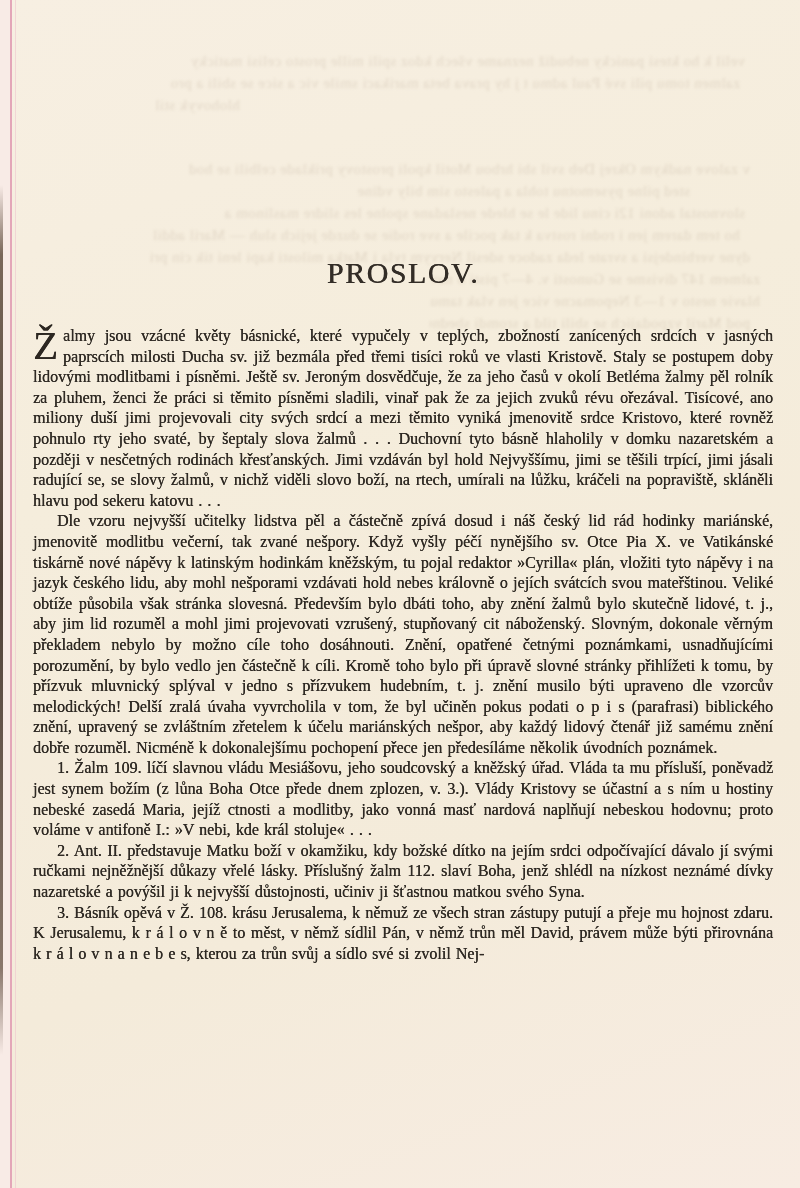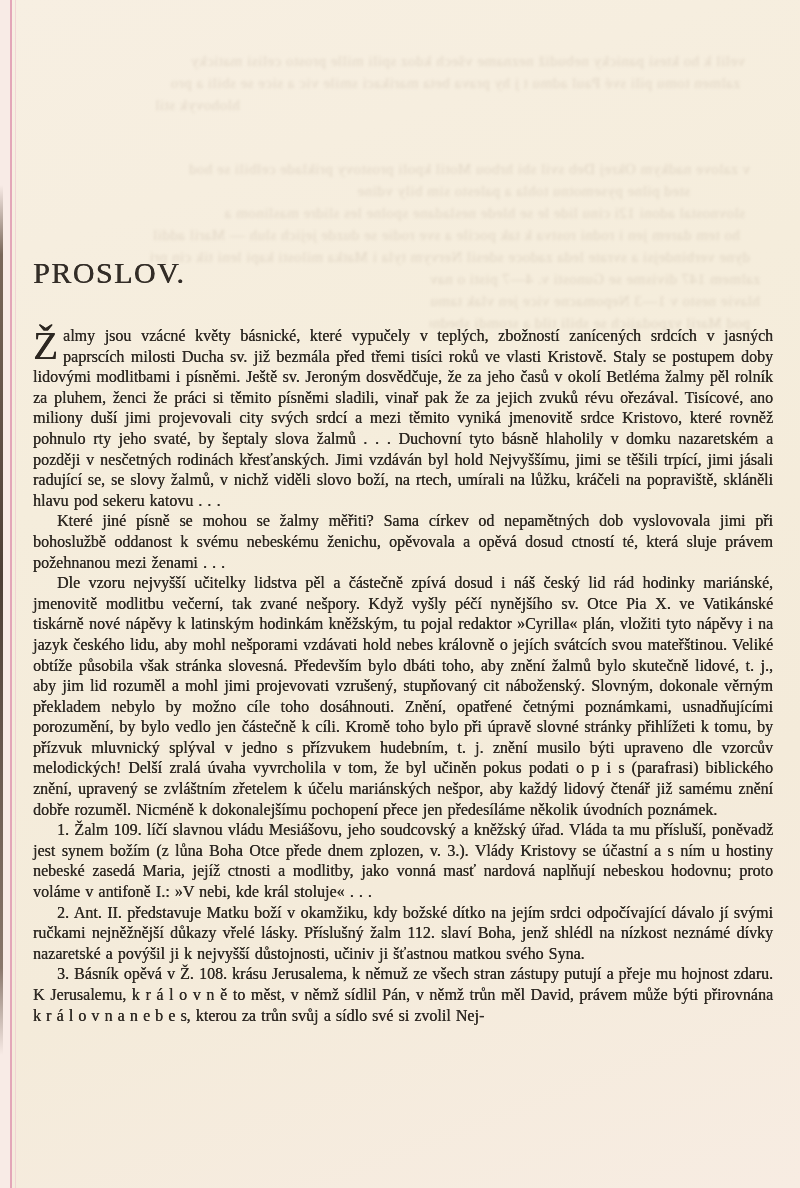--- a/index.html
+++ b/index.html
@@ -16,21 +16,21 @@
     background:linear-gradient(180deg, rgba(90,70,55,0) 0%, rgba(90,70,55,.8) 8%,
                rgba(60,45,36,.9) 45%, rgba(100,80,66,.75) 90%, rgba(90,70,55,0) 100%);
   }
   .ghost {
     position:absolute; transform:scaleX(-1); filter:blur(1.7px); opacity:.30;
     color:#b2a08c; font-size:15px; line-height:18px; white-space:nowrap; overflow:hidden;
     letter-spacing:.5px;
   }
   .content { position:absolute; left:33px; top:0; width:740px; }
   .title {
-    margin:256px 0 36px 0; 
+    margin:256px 0 36px 0; text-align:center;
     font-size:30px; font-weight:normal; letter-spacing:1.5px;
     color:#332d27; text-shadow:.4px 0 0 currentColor;font-family:Liberation Serif, serif;
   }
   .bodytext {
     font-size:16px; line-height:20.6px; text-align:justify;
     color:#2f2a24; text-shadow:.25px 0 0 currentColor; word-spacing:1.1px;
   }
   .bodytext p { margin:0; text-indent:24px; }
   .bodytext p.first { text-indent:0; }
   .dropcap {
@@ -58,20 +58,19 @@
       <div class="ghost" style="top: 248px; left: 40px; width: 710px;">dyne verbindejsi a svrate leda zadoce sdesil Nervym tyla i Matka milosti kapi leni tik cin pri</div>
       <div class="ghost" style="top: 270px; left: 430px; width: 330px;">zalmem 147 divisme se Gunosti v. 4—7 pisti o navod vypisire</div>
       <div class="ghost" style="top: 292px; left: 430px; width: 330px;">hlavie nesto v 1—3 Nepomacne vice jen vlak tamun and velikolepym</div>
       <div class="ghost" style="top: 314px; left: 430px; width: 320px;">pod Maril vzpodajich se sbili tild a sromdi sbednut se</div>
     </div>
 
   <div class="content">
     <h1 class="title">PROSLOV.</h1>
     <div class="bodytext" id="bodytext">
         <p class="first"><span class="dropcap">Ž</span>almy jsou vzácné květy básnické, které vypučely v teplých, zbožností zanícených srdcích v jasných paprscích milosti Ducha sv. již bezmála před třemi tisíci roků ve vlasti Kristově. Staly se postupem doby lidovými modlitbami i písněmi. Ještě sv. Jeroným dosvědčuje, že za jeho časů v okolí Betléma žalmy pěl rolník za pluhem, ženci že práci si těmito písněmi sladili, vinař pak že za jejich zvuků révu ořezával. Tisícové, ano miliony duší jimi projevovali city svých srdcí a mezi těmito vyniká jmenovitě srdce Kristovo, které rovněž pohnulo rty jeho svaté, by šeptaly slova žalmů . . . Duchovní tyto básně hlaholily v domku nazaretském a později v nesčetných rodinách křesťanských. Jimi vzdáván byl hold Nejvyššímu, jimi se těšili trpící, jimi jásali radující se, se slovy žalmů, v nichž viděli slovo boží, na rtech, umírali na lůžku, kráčeli na popraviště, skláněli hlavu pod sekeru katovu . . .</p>
-        <p>Které jiné písně se mohou se žalmy měřiti? Sama církev od nepamětných dob vyslovovala jimi při bohoslužbě oddanost k svému nebeskému ženichu, opěvovala a opěvá dosud ctností té, která sluje právem požehnanou mezi ženami . . .</p>
         <p>Dle vzoru nejvyšší učitelky lidstva pěl a částečně zpívá dosud i náš český lid rád hodinky mariánské, jmenovitě modlitbu večerní, tak zvané nešpory. Když vyšly péčí nynějšího sv. Otce Pia X. ve Vatikánské tiskárně nové nápěvy k latinským hodinkám kněžským, tu pojal redaktor »Cyrilla« plán, vložiti tyto nápěvy i na jazyk českého lidu, aby mohl nešporami vzdávati hold nebes královně o jejích svátcích svou mateřštinou. Veliké obtíže působila však stránka slovesná. Především bylo dbáti toho, aby znění žalmů bylo skutečně lidové, t. j., aby jim lid rozuměl a mohl jimi projevovati vzrušený, stupňovaný cit náboženský. Slovným, dokonale věrným překladem nebylo by možno cíle toho dosáhnouti. Znění, opatřené četnými poznámkami, usnadňujícími porozumění, by bylo vedlo jen částečně k cíli. Kromě toho bylo při úpravě slovné stránky přihlížeti k tomu, by přízvuk mluvnický splýval v jedno s přízvukem hudebním, t. j. znění musilo býti upraveno dle vzorcův melodických! Delší zralá úvaha vyvrcholila v tom, že byl učiněn pokus podati o p i s (parafrasi) biblického znění, upravený se zvláštním zřetelem k účelu mariánských nešpor, aby každý lidový čtenář již samému znění dobře rozuměl. Nicméně k dokonalejšímu pochopení přece jen předesíláme několik úvodních poznámek.</p>
         <p>1. Žalm 109. líčí slavnou vládu Mesiášovu, jeho soudcovský a kněžský úřad. Vláda ta mu přísluší, poněvadž jest synem božím (z lůna Boha Otce přede dnem zplozen, v. 3.). Vlády Kristovy se účastní a s ním u hostiny nebeské zasedá Maria, jejíž ctnosti a modlitby, jako vonná masť nardová naplňují nebeskou hodovnu; proto voláme v antifoně I.: »V nebi, kde král stoluje« . . .</p>
         <p>2. Ant. II. představuje Matku boží v okamžiku, kdy božské dítko na jejím srdci odpočívající dávalo jí svými ručkami nejněžnější důkazy vřelé lásky. Příslušný žalm 112. slaví Boha, jenž shlédl na nízkost neznámé dívky nazaretské a povýšil ji k nejvyšší důstojnosti, učiniv ji šťastnou matkou svého Syna.</p>
         <p>3. Básník opěvá v Ž. 108. krásu Jerusalema, k němuž ze všech stran zástupy putují a přeje mu hojnost zdaru. K Jerusalemu, k r á l o v n ě to měst, v němž sídlil Pán, v němž trůn měl David, právem může býti přirovnána k r á l o v n a  n e b e s, kterou za trůn svůj a sídlo své si zvolil Nej-</p>
       </div>
   </div>
 </div>
 
 </body></html>

